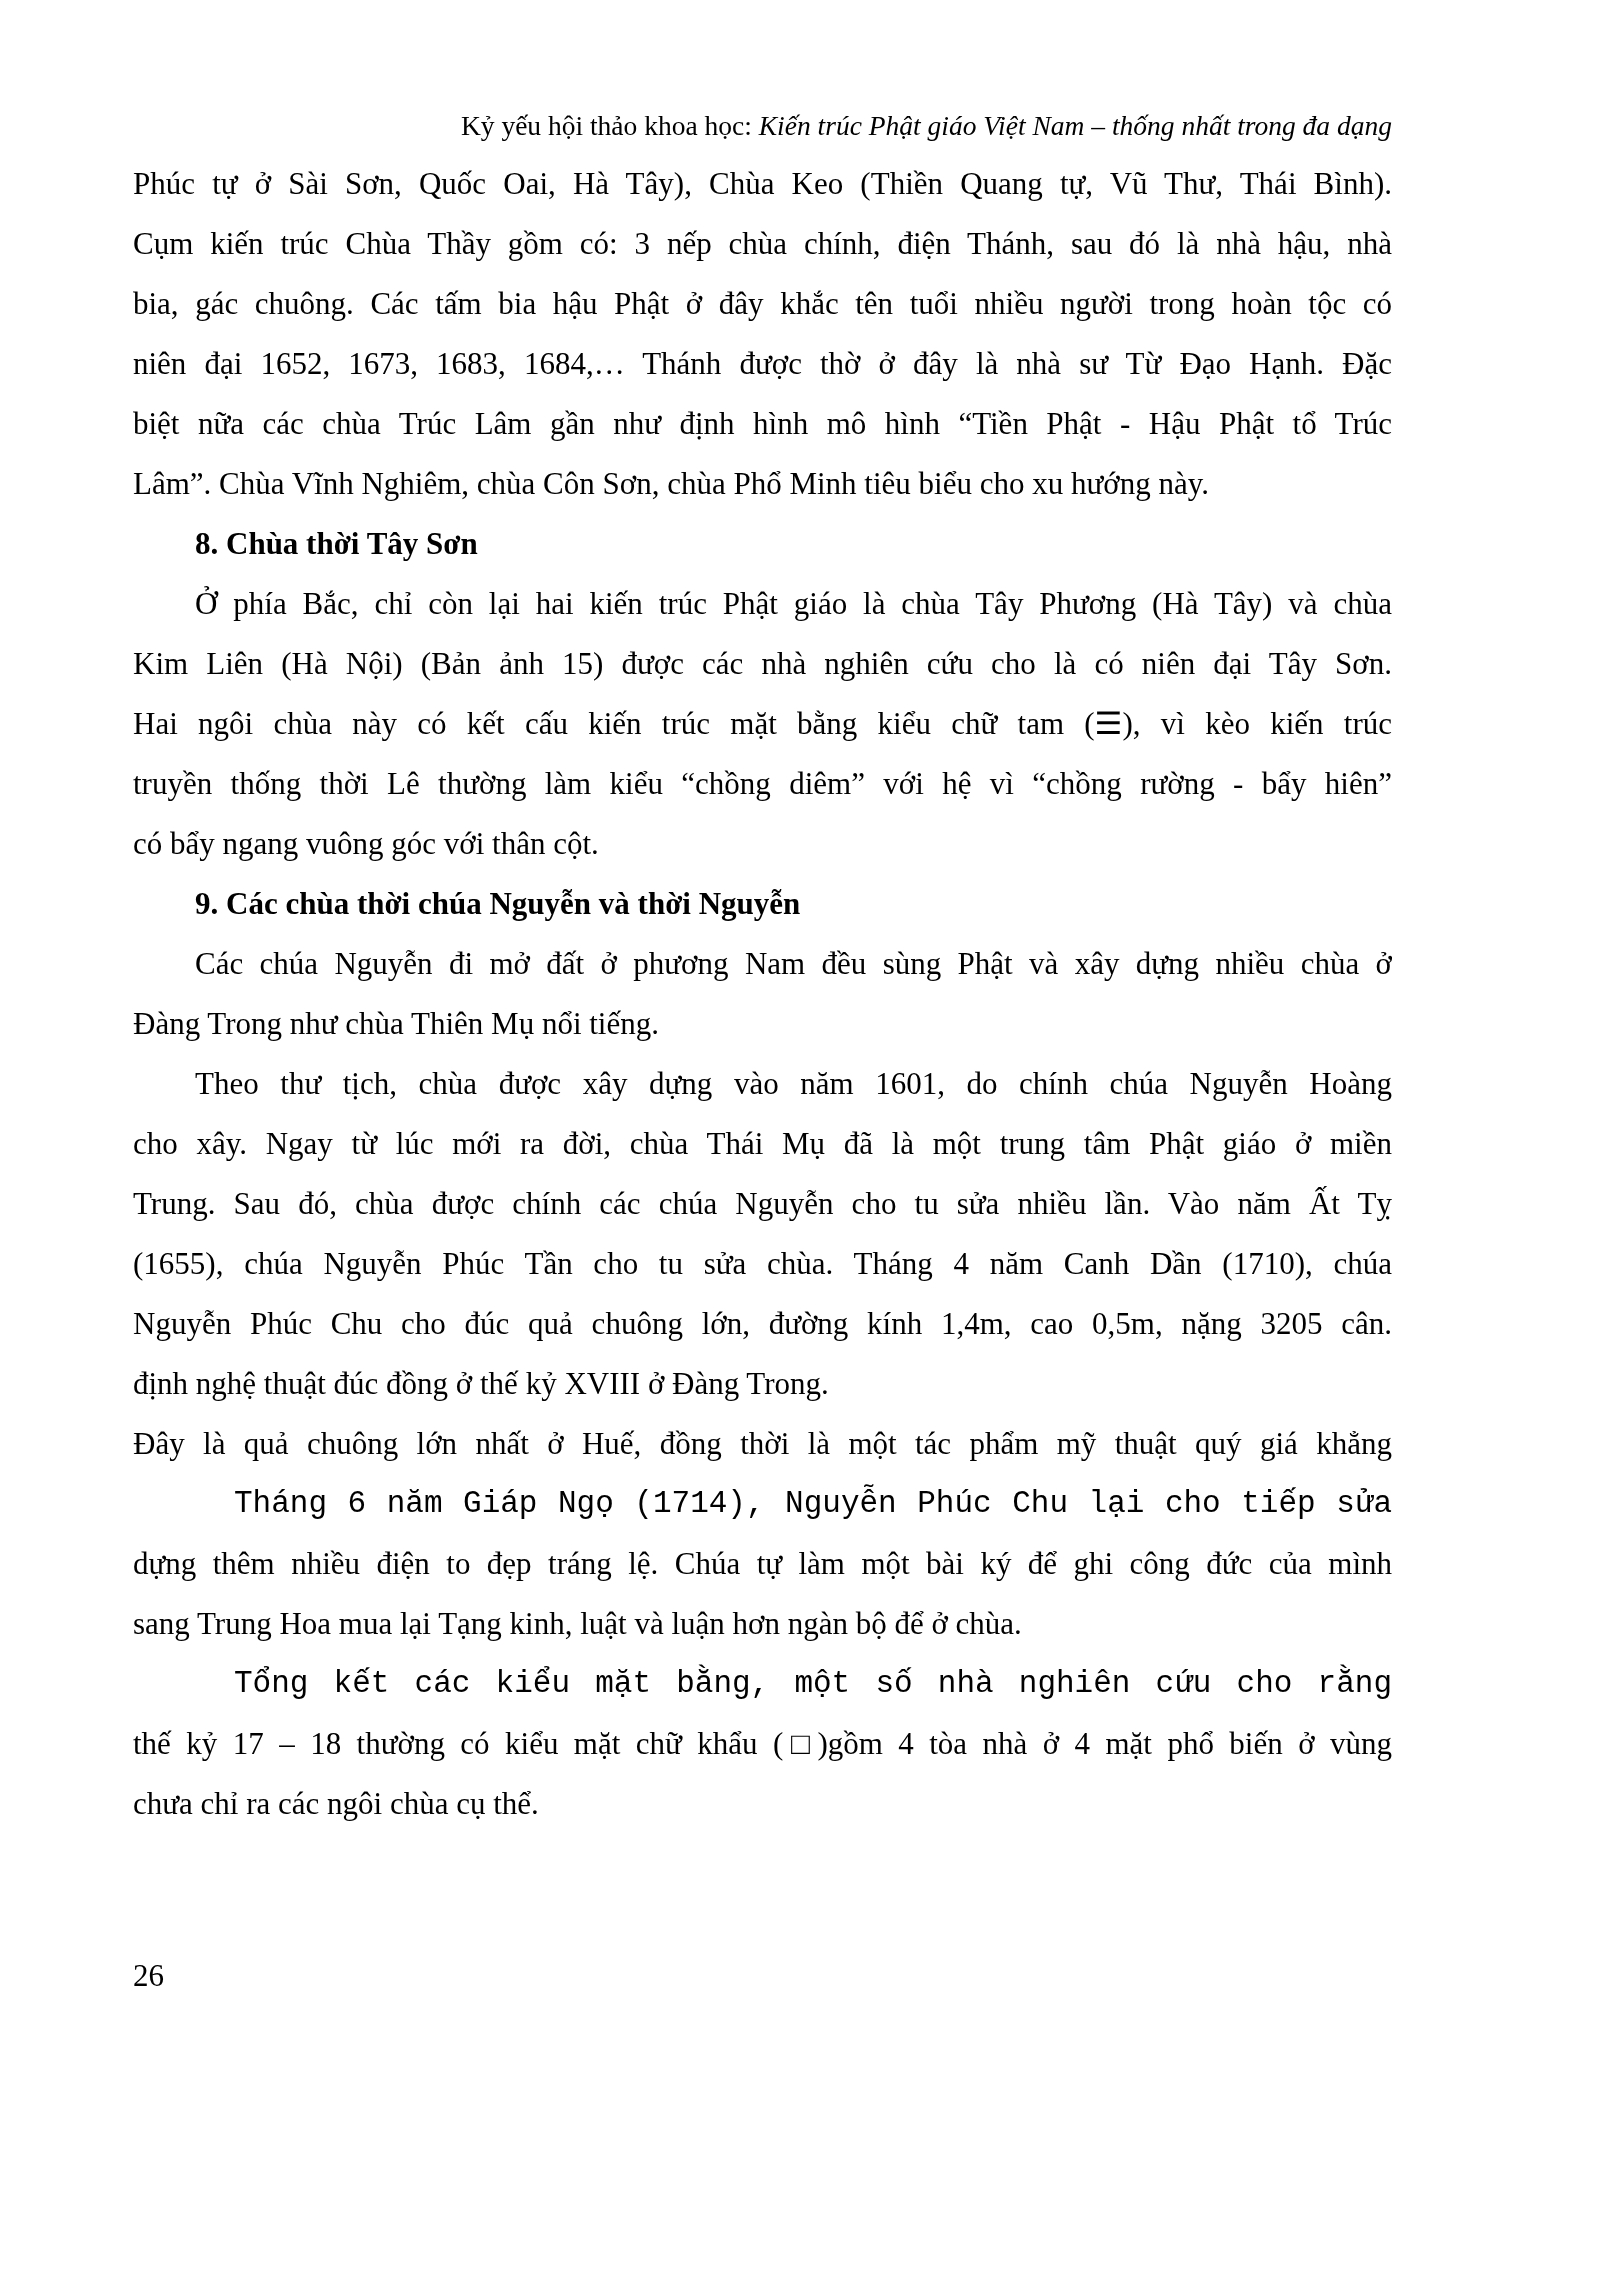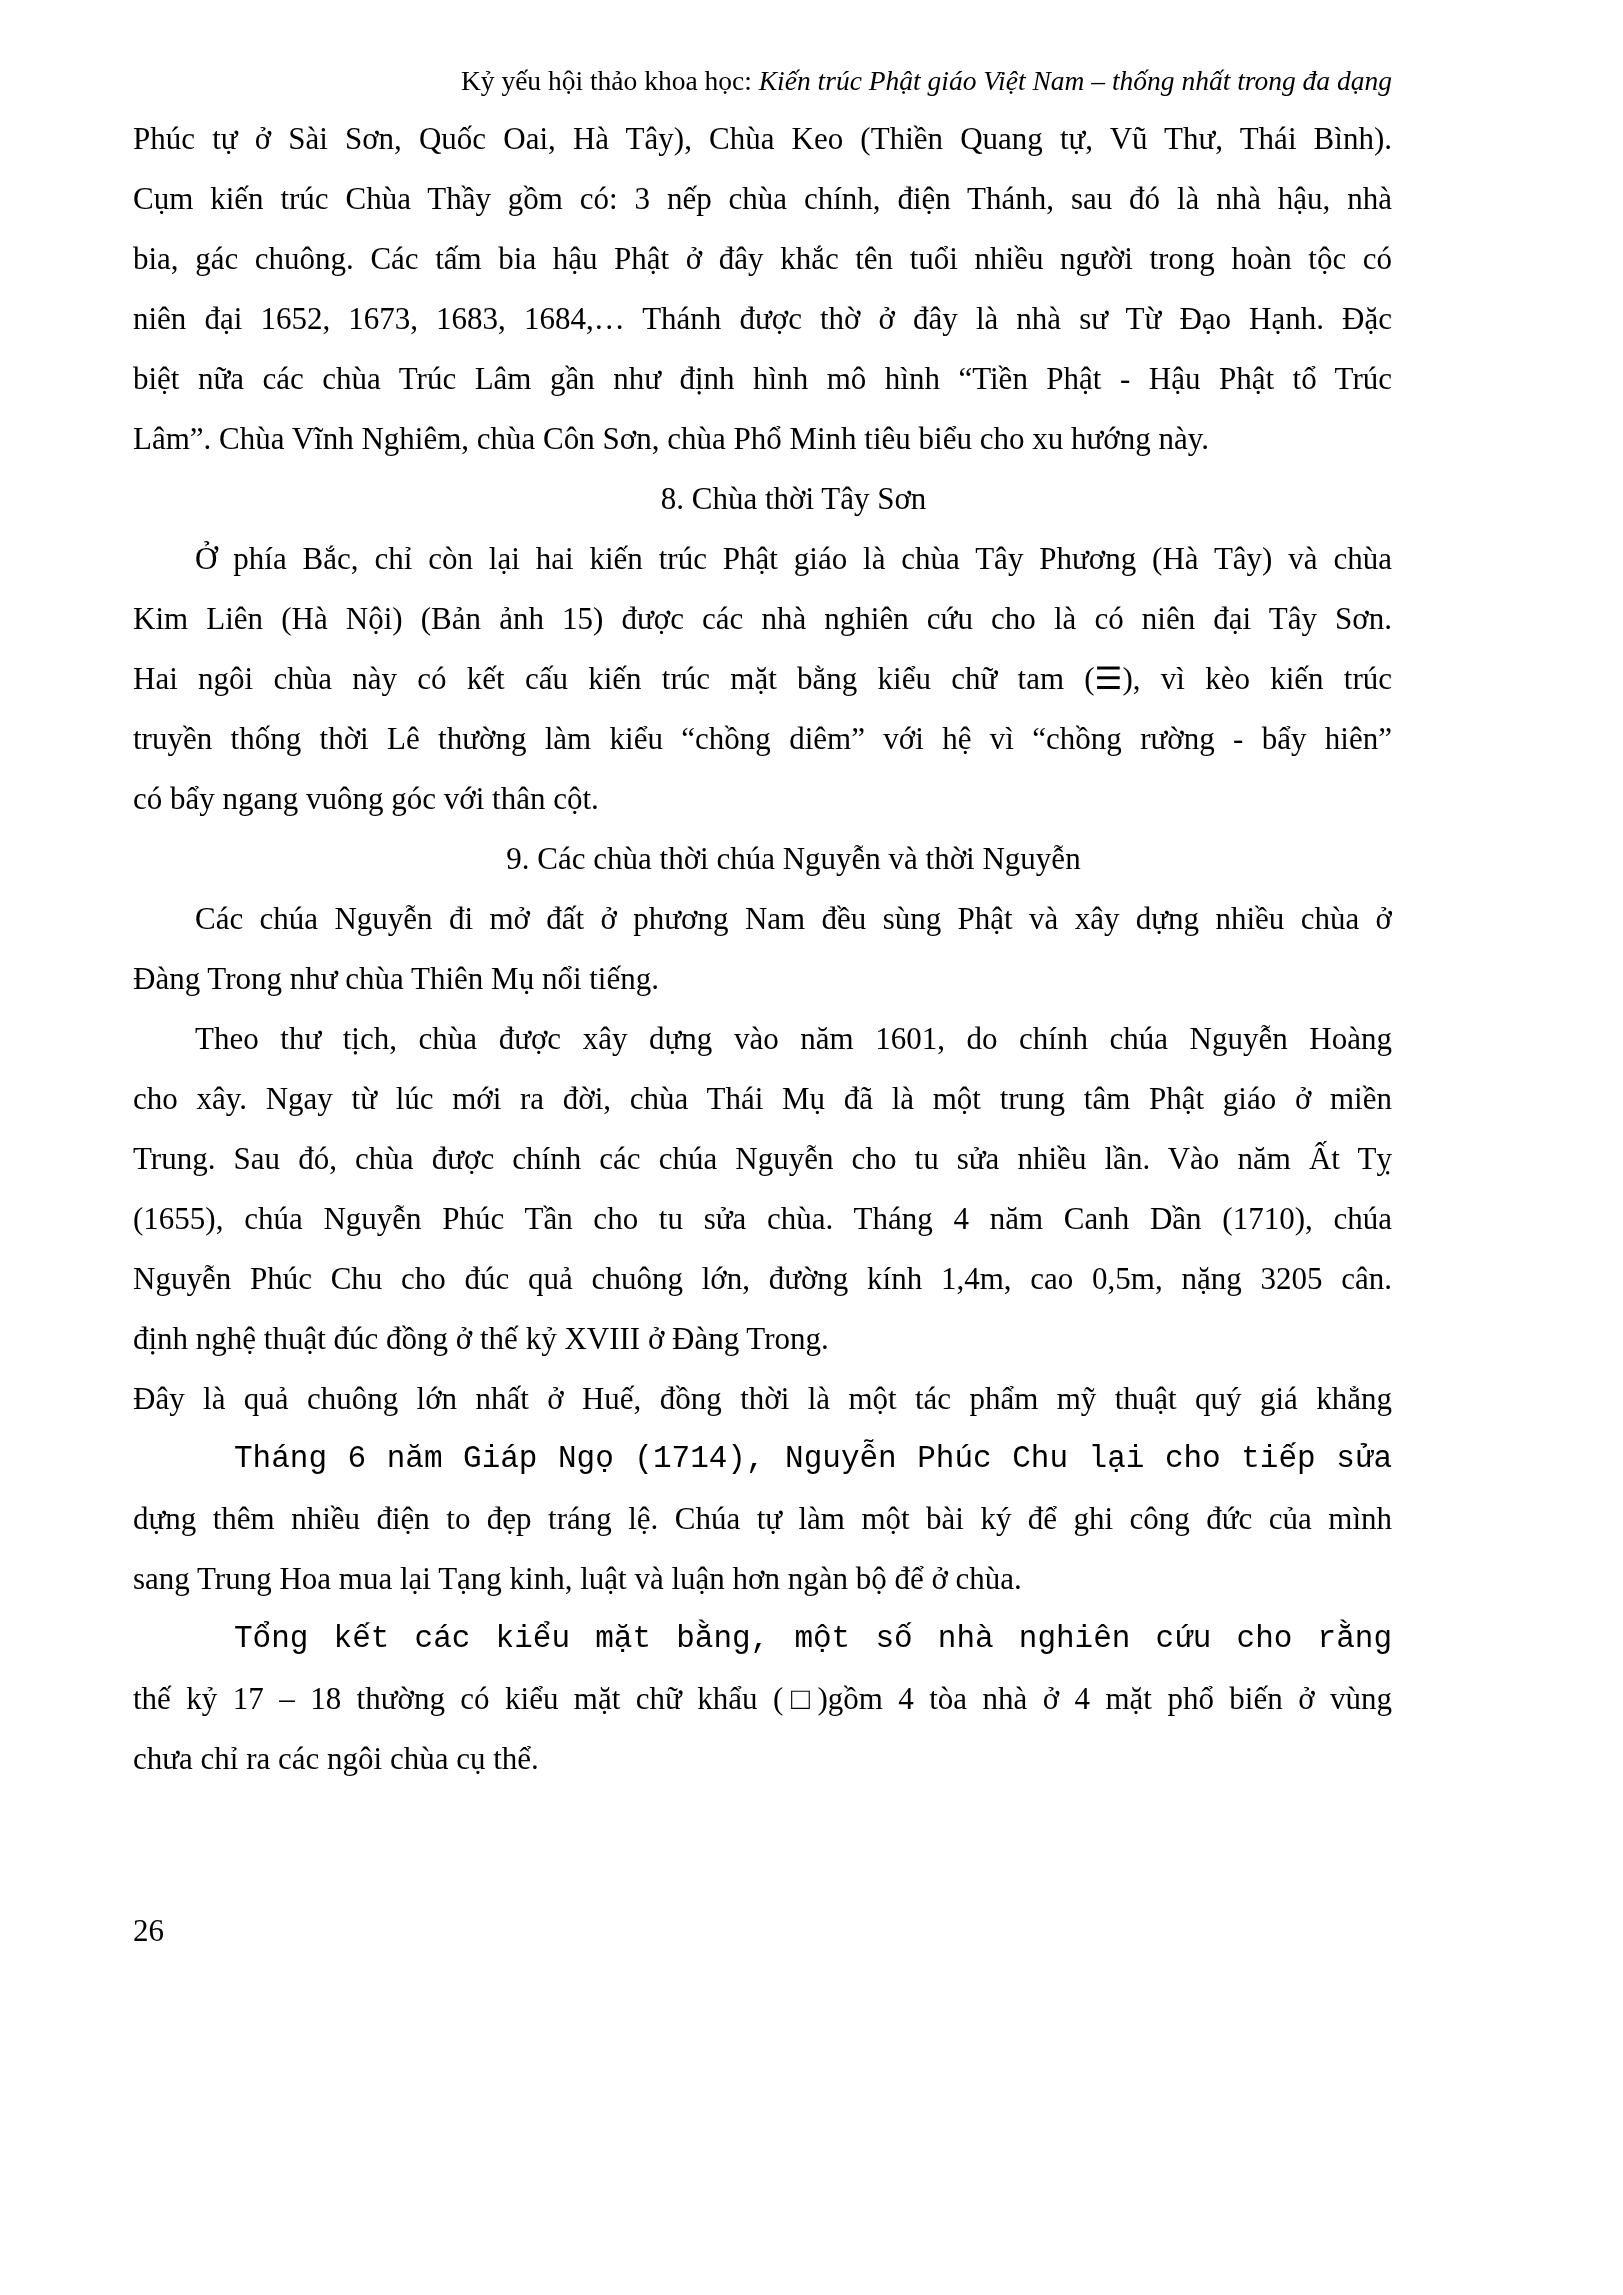--- a/index.html
+++ b/index.html
@@ -2,21 +2,21 @@
 <html style="font-size:10.5px"><head>
 <meta charset="utf-8">
 <style>
   html,body { margin:0; padding:0; background:#e8e8e8; }
   .page {
     position:relative;
     width:1623px; height:2295px;
     background:#ffffff;
     font-family:"Liberation Serif","DejaVu Serif",serif;
     color:#000;
-    padding-top:64px;
+    padding-top:109px;
     box-sizing:border-box;
     overflow:hidden;
   }
   .header {
     margin-left:133px;
     width:1259px;
     height:34px; line-height:34px;
     font-size:27.5px;
     text-align:right;
     white-space:nowrap;
@@ -30,21 +30,21 @@
   .ln {
     font-size:31px;
     line-height:60px;
     height:60px;
     overflow:hidden;
     text-align:left;
   }
   .j { text-align:justify; text-align-last:justify; }
   .i1 { padding-left:62px; }
   .i2 { padding-left:101px;font-family:Liberation Mono, monospace; }
-  .b { font-weight:normal;text-align:center; }
+  .b { font-weight:bold; }
   .pageno {
     margin-top:122px;
     margin-left:133px;
     width:1259px;
     text-align:left;
     font-size:31px;
     line-height:39px;
   }
 </style>
 </head>

